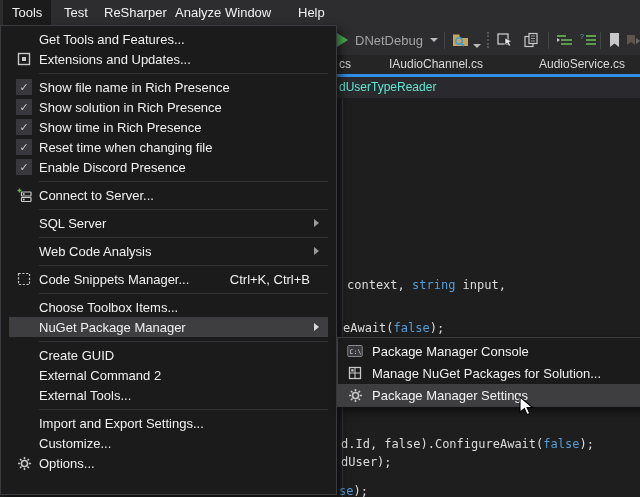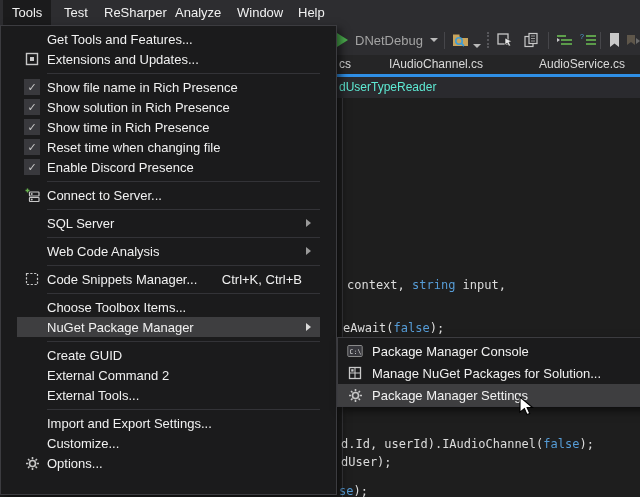--- a/index.html
+++ b/index.html
@@ -38,21 +38,21 @@
   .line0 { left:347px; top:278px; }
   .line1 { left:343px; top:321px; }
   .line2 { left:341px; top:437px; }
   .line3 { left:341px; top:455px; }
   .line4 { left:339px; top:484px; }
   
   .popup {
     position:absolute; left:0; top:25px; width:337px; height:470px;
     background:#1B1B1C; border:1px solid #3C3C40; z-index:10;
     box-shadow:4px 4px 8px rgba(0,0,0,.55);
-    padding:3px 16px;
+    padding:3px 8px;
   }
   .mi { height:20px; display:flex; align-items:center; padding-right:6px; cursor:default; }
   .mi.hl { background:#3E3E40; }
   .gut { width:30px; min-width:30px; display:flex; align-items:center; justify-content:center; }
   .lbl { flex:1; white-space:nowrap; }
   .shortcut { margin-right:12px; white-space:nowrap; }
   .chk { width:16px; height:16px; background:#39393D; color:#C8C8C8; font-size:11px; line-height:16px; text-align:center; }
   .arrow-r { width:0; height:0; border-left:5px solid #9A9A9A; border-top:4px solid transparent; border-bottom:4px solid transparent; margin-right:3px; }
   .sep { height:8px; display:flex; align-items:center; }
   .sep::after { content:""; display:block; margin-left:30px; width:304px; height:1px; background:#333337; }
@@ -72,21 +72,21 @@
 </style>
 </head>
 <body>
 
 <div class="screen">
 
   <div class="editor"></div>
   <div class="vline"></div>
   <div class="code line0"><span>context, </span><span class="kw">string</span><span> input,</span></div>
   <div class="code line1"><span>eAwait(</span><span class="kw">false</span><span>);</span></div>
-  <div class="code line2"><span>d.Id, userId).IAudioChannel(</span><span class="kw">false</span><span>);</span></div>
+  <div class="code line2"><span>d.Id, false).ConfigureAwait(</span><span class="kw">false</span><span>);</span></div>
   <div class="code line3"><span>dUser);</span></div>
   <div class="code line4"><span class="kw">se</span><span>);</span></div>
 
   <div class="toolbar">
     <div class="tb" style="left:337px;">
         <span class="play-tri"></span>
       </div>
     <div class="tb" style="left:355px;">
         <span class="run-label">DNetDebug</span>
       </div>
@@ -165,21 +165,21 @@
 
   <div class="navbar">
     <span class="crumb">dUserTypeReader</span>
   </div>
 
   <div class="menubar">
     <span class="mb-item active" style="left:3px;">Tools</span>
     <span class="mb-item" style="left:55px;">Test</span>
     <span class="mb-item" style="left:95px;">ReSharper</span>
     <span class="mb-item" style="left:166px;">Analyze</span>
-    <span class="mb-item" style="left:228px;">Window</span>
+    <span class="mb-item" style="left:216px;">Window</span>
     <span class="mb-item" style="left:289px;">Help</span>
   </div>
 
   <div class="popup">
     <div class="mi">
       <span class="gut"></span>
       <span class="lbl">Get Tools and Features...</span>
     </div>
     <div class="mi">
       <span class="gut">

